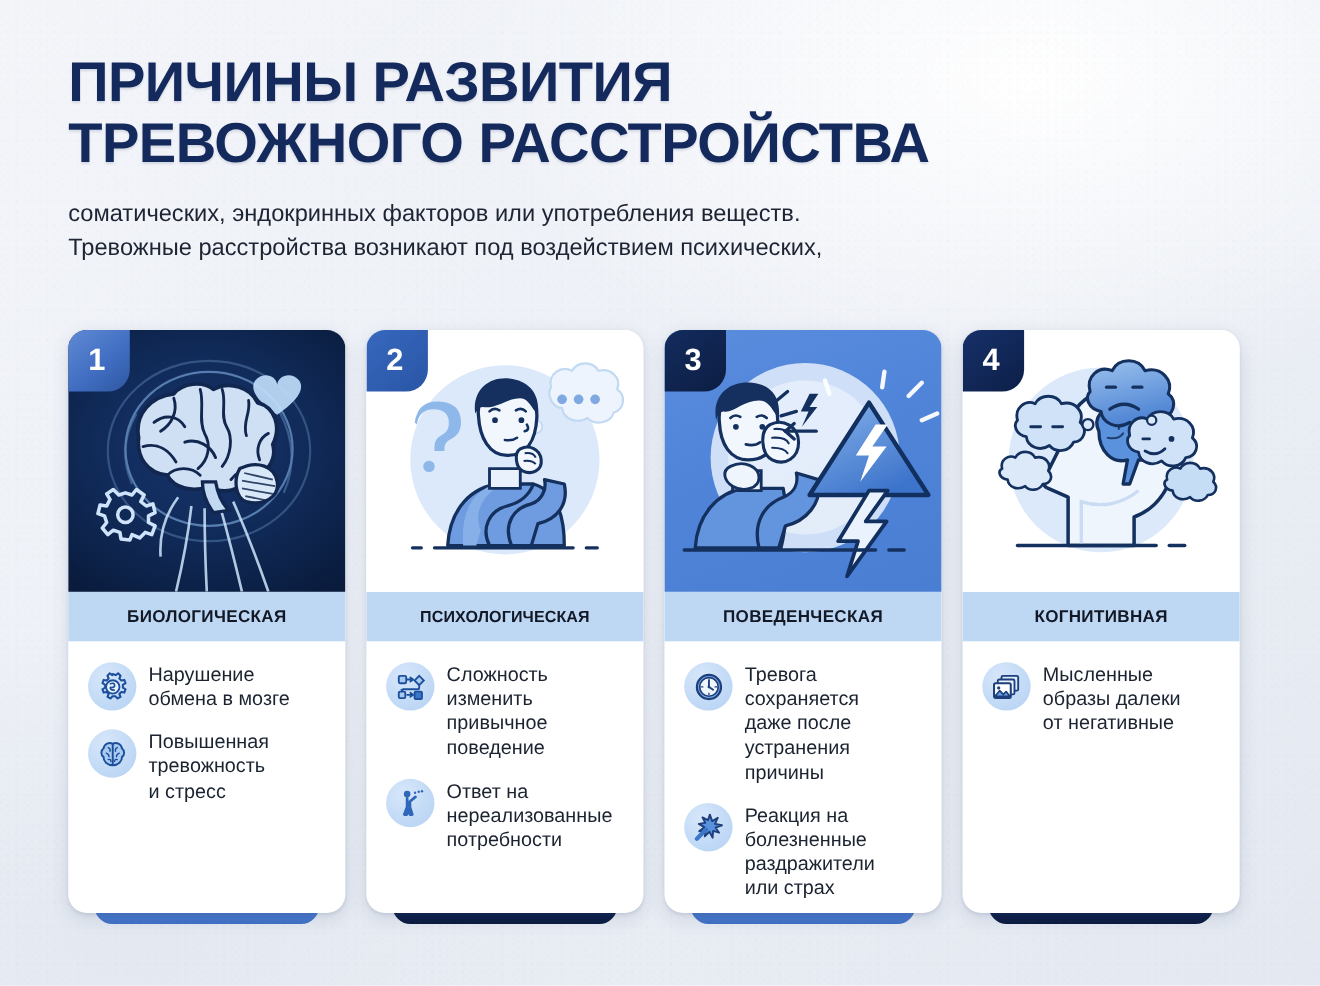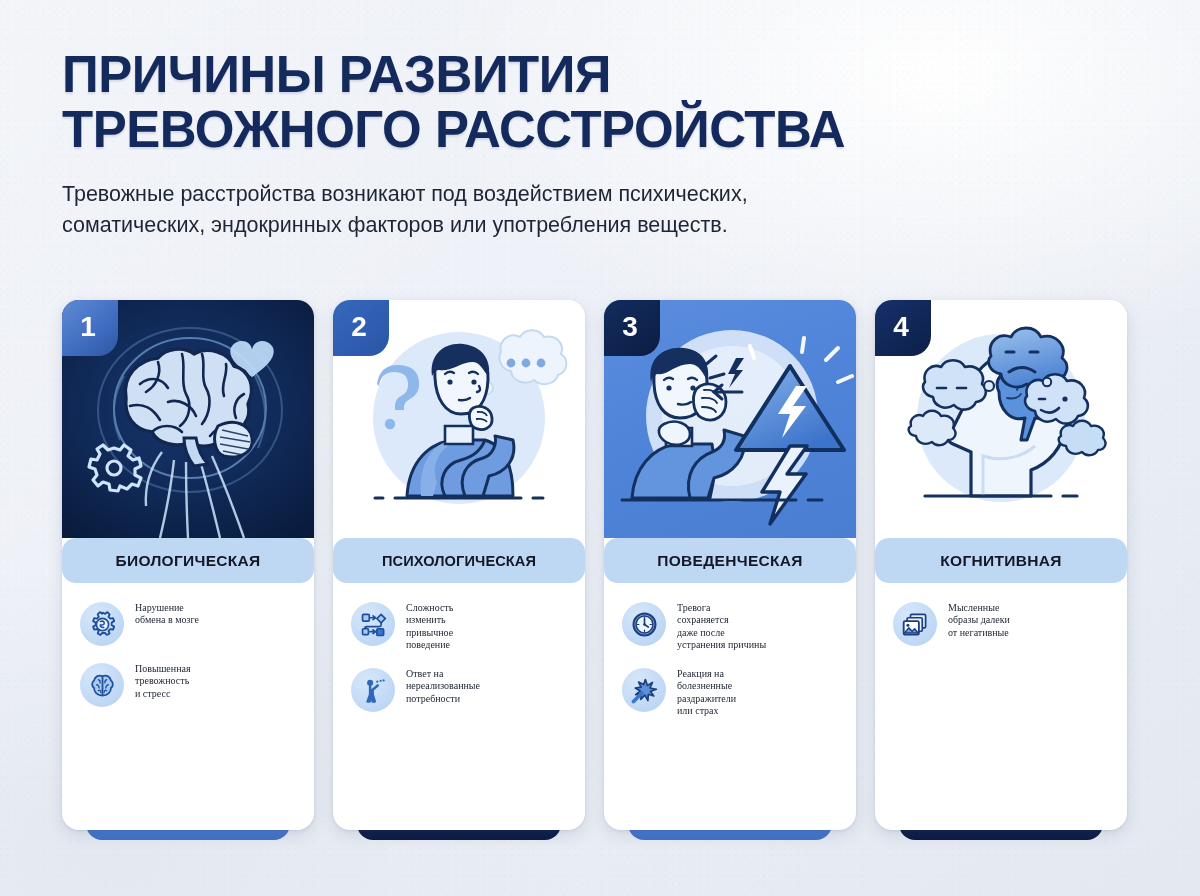--- a/index.html
+++ b/index.html
@@ -133,21 +133,20 @@
   .label {
     flex: 0 0 45px;
     background: #bed8f3;
     display: flex;
     align-items: center;
     justify-content: center;
     color: #121826;
     font-weight: 700;
     letter-spacing: .3px;
     text-transform: uppercase;
-    border-radius: 14px;
   }
   .label-txt { font-size: 15.5px; white-space: nowrap; }
   .label-txt.long { font-size: 14.6px; letter-spacing: .1px; }
 
   
   .bullets {
     flex: 1 1 auto;
     padding: 18px 14px 12px 18px;
     display: flex;
     flex-direction: column;
@@ -159,25 +158,24 @@
     flex: 0 0 44px;
     width: 44px; height: 44px;
     border-radius: 50%;
     background: radial-gradient(circle at 36% 30%, #d7e7fa 0%, #c2daf6 58%, #b3d0f2 100%);
     display: flex; align-items: center; justify-content: center;
     margin-top: 1px;
   }
   .b-ico svg { width: 27px; height: 27px; display: block; }
 
   .b-txt {
-    font-size: 10px;
+    font-size: 18px;
     line-height: 1.23;
     color: #1b2331;
     padding-top: 1px;
-    font-family: Liberation Serif, serif;
   }
   .b-txt span { display: block; }
 
   
   .logo {
     position: absolute;
     left: 64px;
     bottom: 24px;
     font-size: 37px;
     font-weight: 700;
@@ -194,22 +192,22 @@
 <body>
 
 <div class="page">
 
   <div class="header">
     <h1 class="title">
       <span class="l1">ПРИЧИНЫ РАЗВИТИЯ</span>
       <span class="l2">ТРЕВОЖНОГО РАССТРОЙСТВА</span>
     </h1>
     <p class="subtitle">
+      <span>соматических, эндокринных факторов или употребления веществ.</span>
       <span>Тревожные расстройства возникают под воздействием психических,</span>
-      <span>соматических, эндокринных факторов или употребления веществ.</span>
     </p>
   </div>
 
   <div class="cards">
 
     <div class="card-wrap">
       <div class="card-tab" style="background:linear-gradient(180deg,#5b8ad9 0%,#4171c6 100%)"></div>
       <div class="card">
 
         <div class="art art-1">

